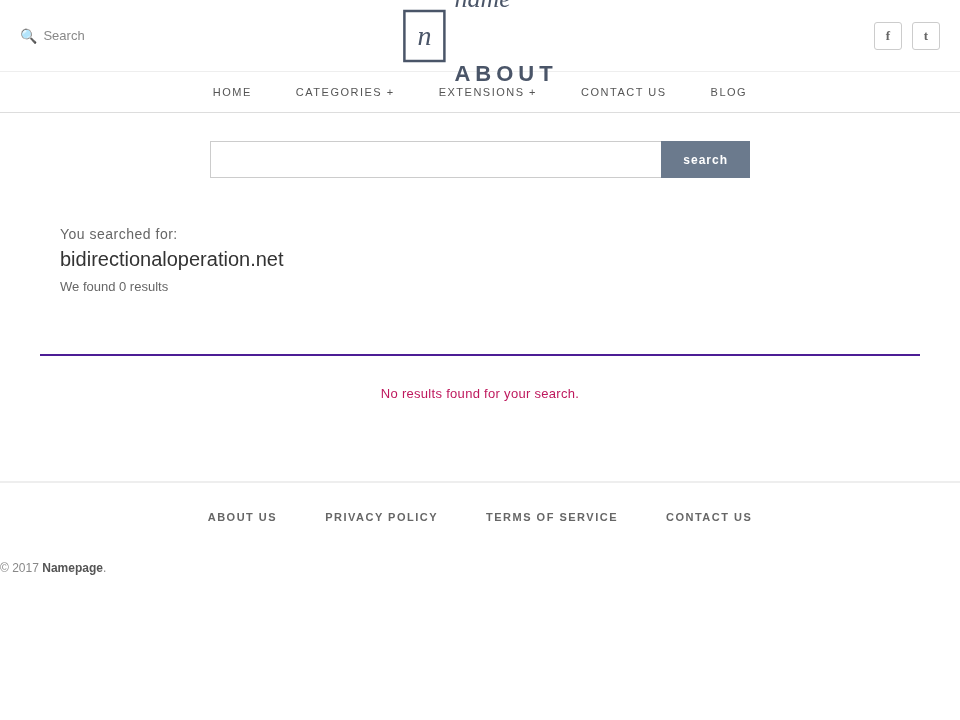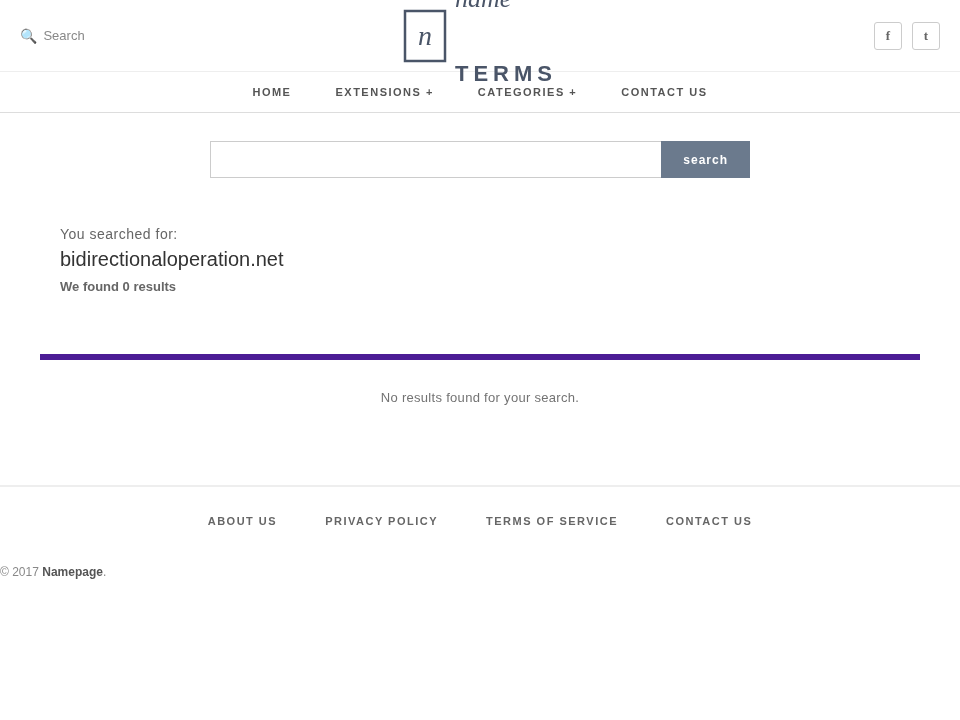--- a/index.html
+++ b/index.html
@@ -86,21 +86,21 @@
     }
 
     .nav-item a {
       display: block;
       padding: 14px 22px;
       text-decoration: none;
       color: #555;
       font-size: 11px;
       letter-spacing: 1.5px;
       text-transform: uppercase;
-      font-weight: 700;
+      font-weight: 400;
     }
 
     
     .search-bar-section {
       padding: 28px 20px;
       display: flex;
       justify-content: center;
     }
 
     .search-bar-wrapper {
@@ -156,21 +156,20 @@
       font-size: 20px;
       font-weight: normal;
       color: #333;
       margin-bottom: 8px;
       font-style: normal;
     }
 
     .results-count {
       font-size: 13px;
       color: #666;
-      font-weight: bold;
     }
 
     .search-again-right {
       min-width: 220px;
       margin-left: 40px;
     }
 
     .search-again-title {
       font-size: 18px;
       color: #555;
@@ -199,24 +198,24 @@
       border: none;
       padding: 8px 14px;
       font-size: 14px;
       cursor: pointer;
     }
 
     
     .no-results-section {
       text-align: center;
       padding: 30px 0 20px 0;
-      color: #737373;
+      color: #be185d;
       font-size: 13px;
       letter-spacing: 0.3px;
-      border-top: 6px solid #4c1d95;
+      border-top: 2px solid #4c1d95;
       margin: 0 40px;
     }
 
     
     .divider {
       border: none;
       border-top: 1px solid #eee;
       margin: 0;
     }
 
@@ -271,44 +270,47 @@
   <div class="logo-wrapper">
     <div class="logo-svg-wrap">
 
       <svg width="44" height="54" viewBox="0 0 44 54">
         <rect x="2" y="2" width="40" height="50" fill="none" stroke="#4a5568" stroke-width="2.5"></rect>
         <text x="22" y="36" text-anchor="middle" font-family="Brush Script MT, cursive" font-size="28" fill="#4a5568" font-style="italic">n</text>
       </svg>
 
       <div class="logo-text">
         <span style="font-family:'Brush Script MT',cursive; font-size:26px; color:#4a5568; font-style:italic; line-height:1.1;">name</span>
-        <span style="font-family:Arial,sans-serif; font-size:22px; font-weight:900; color:#4a5568; letter-spacing:5px; line-height:1.1;">TERMS</span>
+        <span style="font-family:Arial,sans-serif; font-size:22px; font-weight:900; color:#4a5568; letter-spacing:5px; line-height:1.1;">ABOUT</span>
       </div>
     </div>
   </div>
 
   <div class="header-right">
     <a class="social-icon" href="#" style="font-weight:bold; font-family:serif;">f</a>
     <a class="social-icon" href="#" style="font-weight:bold; font-family:serif;">t</a>
   </div>
 </header>
 
 <nav class="nav">
   <ul class="nav-list">
     <li class="nav-item">
       <a href="#">HOME</a>
     </li>
     <li class="nav-item">
+      <a href="#">CATEGORIES +</a>
+    </li>
+    <li class="nav-item">
       <a href="#">EXTENSIONS +</a>
     </li>
     <li class="nav-item">
-      <a href="#">CATEGORIES +</a>
-    </li>
-    <li class="nav-item">
       <a href="#">CONTACT US</a>
+    </li>
+    <li class="nav-item">
+      <a href="#">BLOG</a>
     </li>
   </ul>
 </nav>
 
 <section class="search-bar-section">
   <div class="search-bar-wrapper">
     <input class="search-bar-input" type="text" value="" style="">
     <button class="search-bar-button">search</button>
   </div>
 </section>

